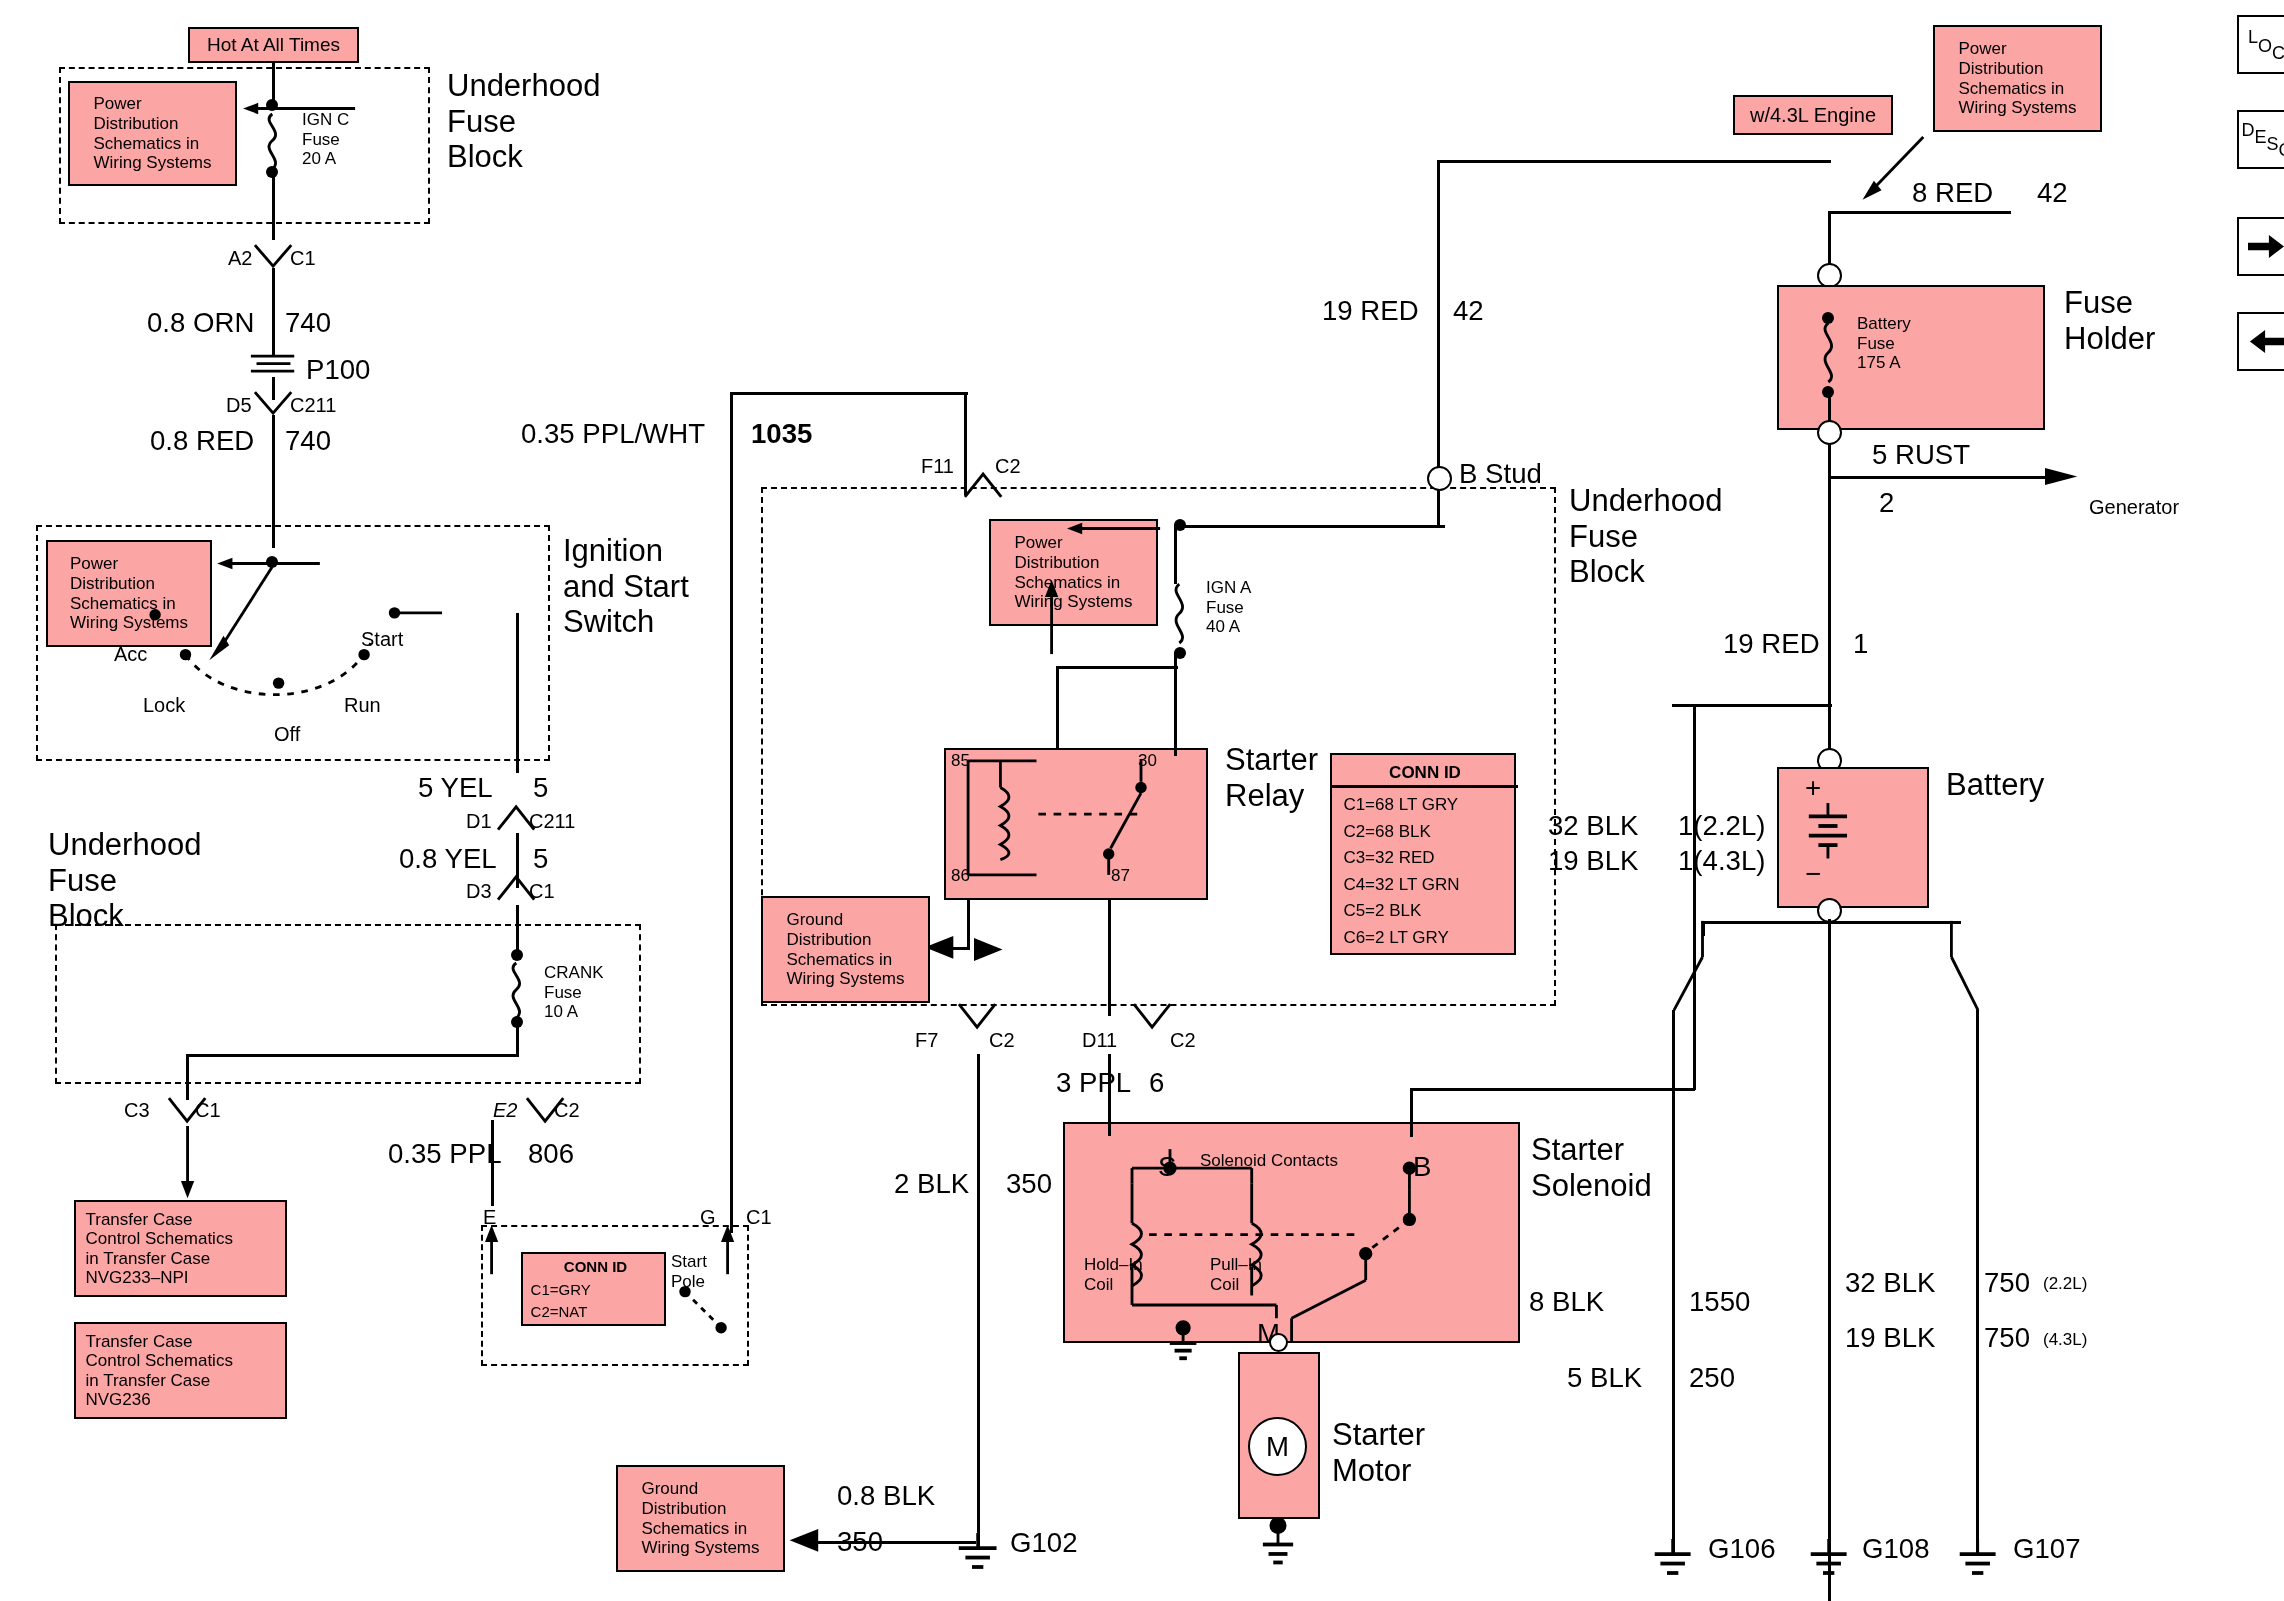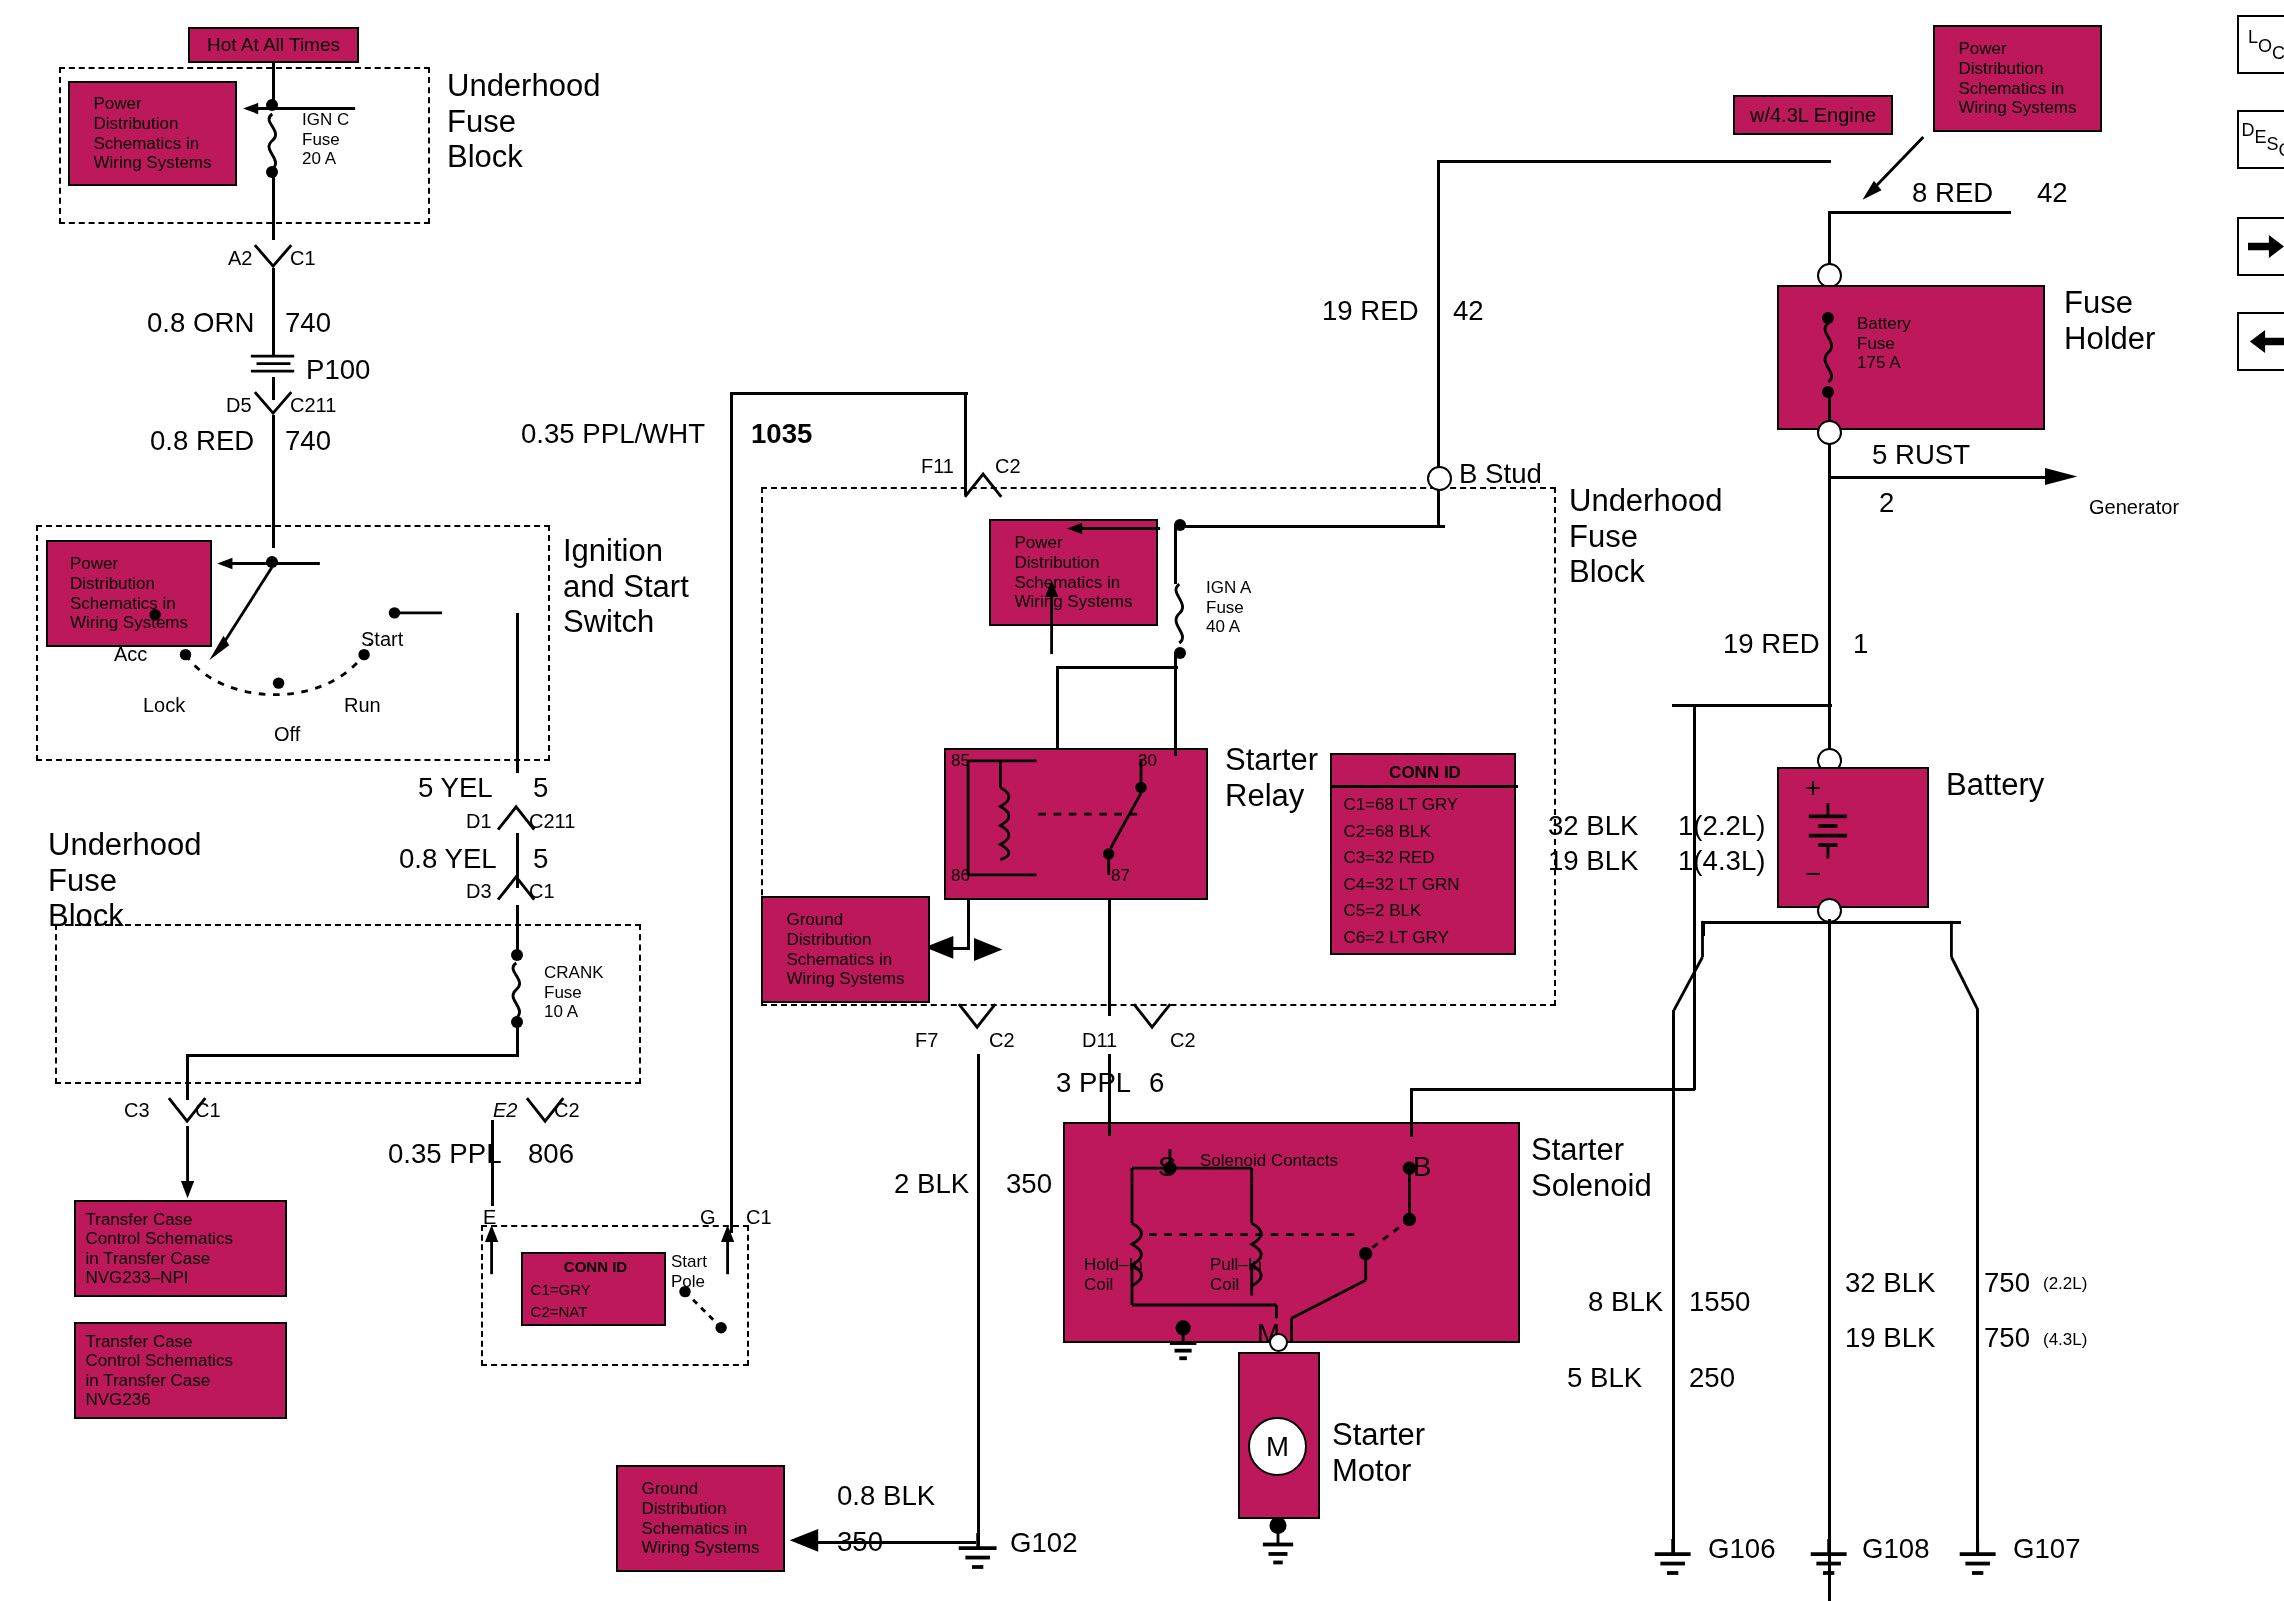--- a/index.html
+++ b/index.html
@@ -3,21 +3,21 @@
 <meta charset="utf-8">
 <style>
   html,body{margin:0;padding:0;background:#fff;}
   body{font-family:"Liberation Sans",sans-serif;}
   #sheet{position:relative;width:2285px;height:1602px;background:#fff;overflow:hidden;}
   .lbl{position:absolute;font-size:20px;color:#000;line-height:1.15;white-space:pre;}
   .lbl.sm{font-size:17px;}
   .lbl.xs{font-size:15px;}
   .lbl.big{font-size:27.6px;}
   .lbl.bigger{font-size:31px;}
-  .box{position:absolute;border:2.9px solid #000;background:#be185d;box-sizing:border-box;}
+  .box{position:absolute;border:2.9px solid #000;background:#fca5a5;box-sizing:border-box;}
   .dash{position:absolute;border:2.9px dashed #000;background:transparent;box-sizing:border-box;}
   .h{position:absolute;background:#000;height:2.9px;}
   .v{position:absolute;background:#000;width:2.9px;}
   .dot{position:absolute;background:#000;border-radius:50%;}
   .circ{position:absolute;border:2.9px solid #000;border-radius:50%;background:#fff;box-sizing:border-box;}
   .navbtn{position:absolute;border:2.9px solid #000;background:#fff;box-sizing:border-box;display:flex;align-items:center;justify-content:center;font-size:21px;margin-left:32px;}
   .ctr{display:flex;align-items:center;justify-content:center;text-align:center;}
   svg{position:absolute;overflow:visible;}
 </style>
 </head>
@@ -524,21 +524,21 @@
   <div class="v" style="left:1702px;top:921px;height:15px;"></div>
   <svg width="285" height="114" style="left:1693px;top:919px;" viewBox="0 0 300 120">
     <line x1="10" y1="2" x2="10" y2="40" stroke="#000" stroke-width="3"></line>
     <line x1="10" y1="40" x2="-20" y2="96" stroke="#000" stroke-width="3"></line>
     <line x1="272" y1="2" x2="272" y2="40" stroke="#000" stroke-width="3"></line>
     <line x1="272" y1="40" x2="300" y2="96" stroke="#000" stroke-width="3"></line>
   </svg>
   <div class="v" style="left:1672px;top:1010px;height:544px;"></div>
   <div class="v" style="left:1976px;top:1010px;height:544px;"></div>
 
-  <div class="lbl big" style="left:1588px;top:1286px;">8 BLK</div>
+  <div class="lbl big" style="left:1529px;top:1286px;">8 BLK</div>
   <div class="lbl big" style="left:1689px;top:1286px;">1550</div>
   <div class="lbl big" style="left:1567px;top:1362px;">5 BLK</div>
   <div class="lbl big" style="left:1689px;top:1362px;">250</div>
 
   <div class="lbl big" style="left:1845px;top:1267px;">32 BLK</div>
   <div class="lbl big" style="left:1984px;top:1267px;">750</div>
   <div class="lbl sm" style="left:2043px;top:1274px;">(2.2L)</div>
   <div class="lbl big" style="left:1845px;top:1322px;">19 BLK</div>
   <div class="lbl big" style="left:1984px;top:1322px;">750</div>
   <div class="lbl sm" style="left:2043px;top:1330px;">(4.3L)</div>

